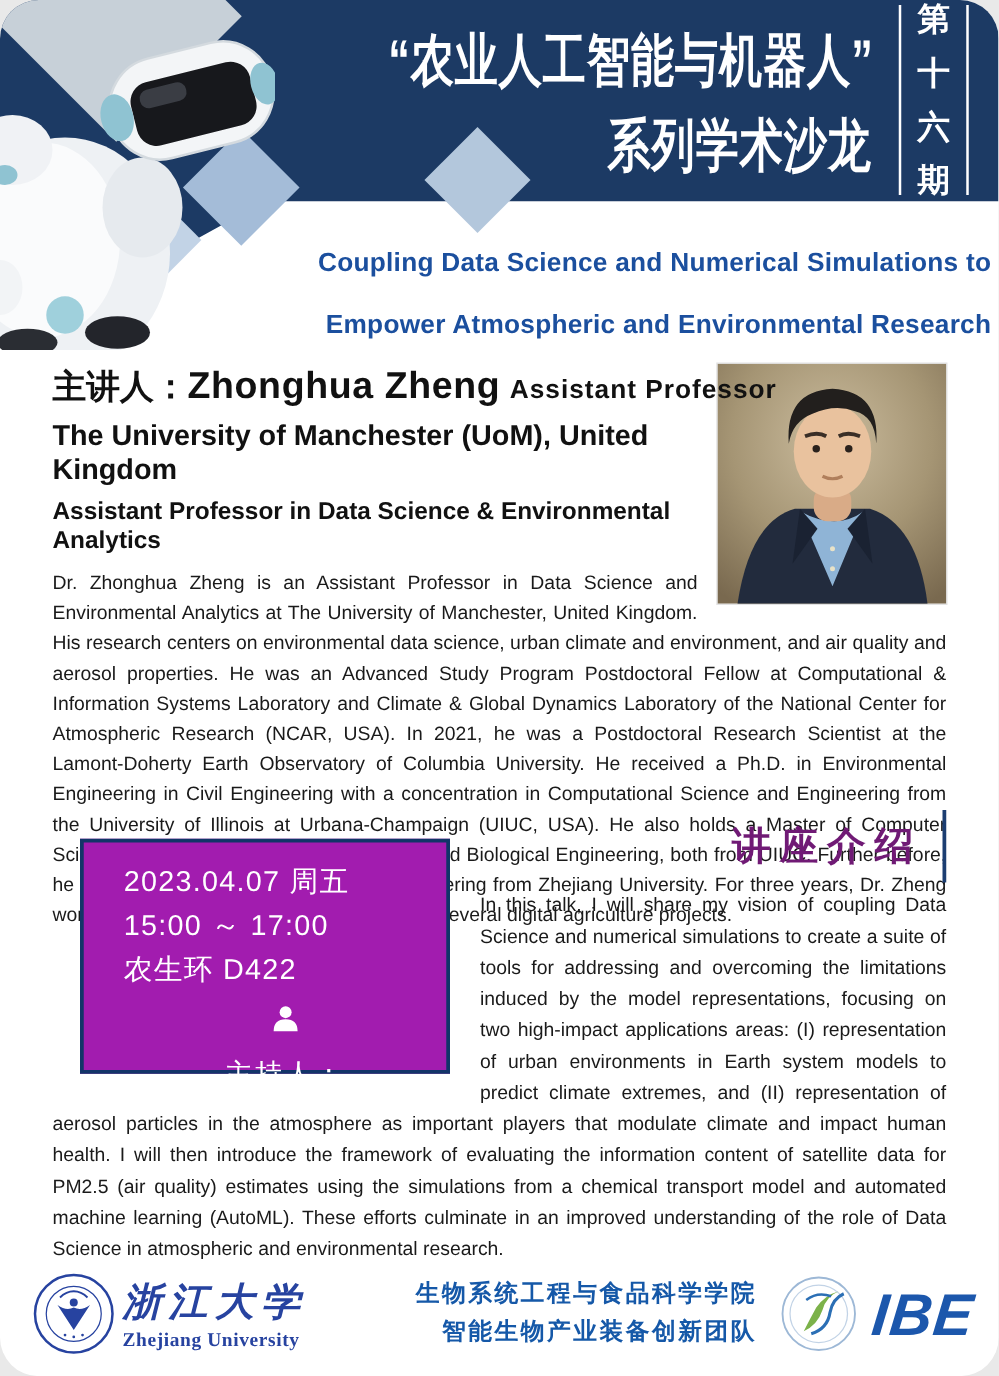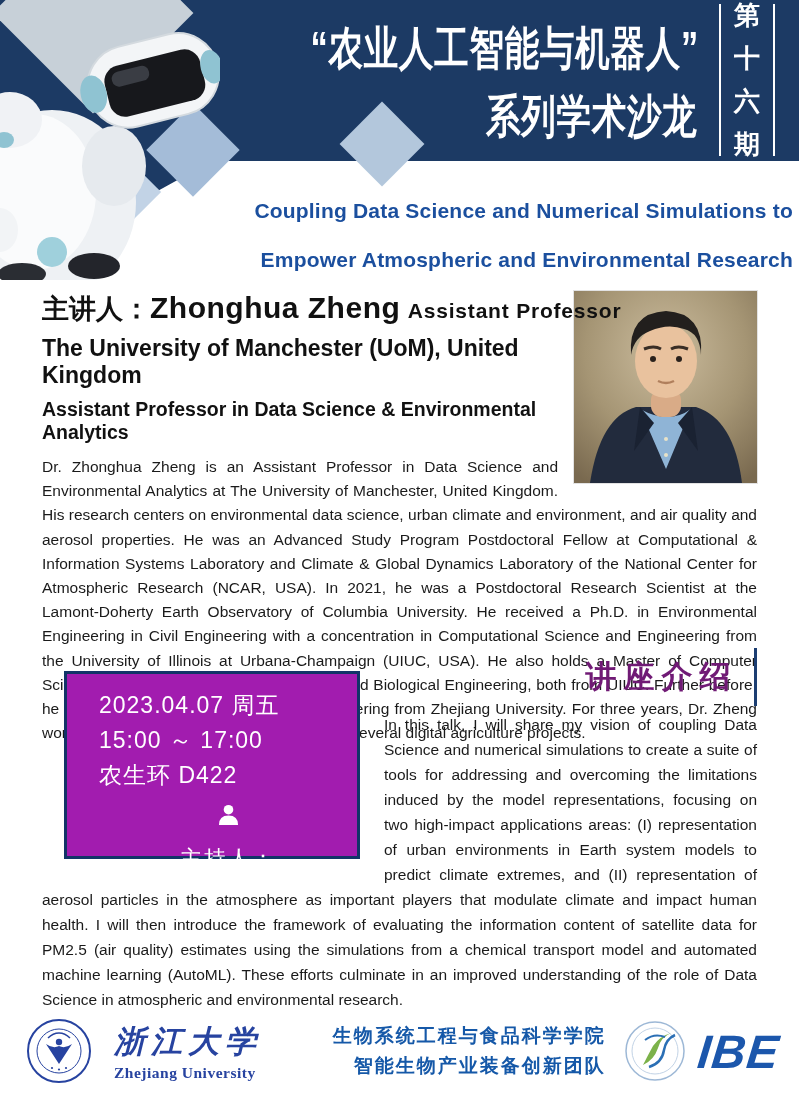--- a/index.html
+++ b/index.html
@@ -1,20 +1,20 @@
 <!DOCTYPE html>
 <html><head>
 <meta charset="utf-8">
 <style>
   * { margin:0; padding:0; box-sizing:border-box; }
   html,body { background:#e9e9e9; }
   body { font-family:"Liberation Sans","DejaVu Sans",sans-serif; }
   .poster {
     position:relative; width:799px; height:1101px; margin:0 auto;
-    background:#ffffff; overflow:hidden;
+    background:#ffffff; overflow:hidden;border-radius:31px;
   }
   
   .band {
     position:absolute; left:0; top:0; width:799px; height:280px;
     background:#1c3a64;
     clip-path:polygon(0 0, 100% 0, 100% 161px, 212px 161px, 0 278px);
     z-index:1;
   }
   .diamond { position:absolute; transform:rotate(45deg); z-index:2; }
   .diamond-gray   { left:22px;  top:-58px; width:142px; height:142px; background:#c7d0d8; }
@@ -74,21 +74,21 @@
   .host-name { margin-left:47px; font-size:22px; line-height:30px; letter-spacing:2px; }
   .abstract {
     padding-top:58px; font-size:15.5px; line-height:25px;
     text-align:justify; color:#1a1a1a; font-weight:500;
   }
   
   .footer {
     position:absolute; left:26px; right:20px; bottom:10px; height:80px; z-index:4;
     display:flex; align-items:center;
   }
-  .zju-group { display:flex; align-items:center; gap:22px; }
+  .zju-group { display:flex; align-items:center; gap:6px; }
   .zju-cn {
     color:#2743a0; font-family:"Liberation Serif","DejaVu Serif",serif;
     font-size:31px; font-weight:700; font-style:italic; letter-spacing:6px; white-space:nowrap;
   }
   .zju-en {
     color:#2743a0; font-family:"Liberation Serif","DejaVu Serif",serif;
     font-size:15.5px; font-weight:700; margin-top:1px; letter-spacing:0.5px;
   }
   .org-text {
     margin-left:auto; text-align:right; color:#1558a8;

